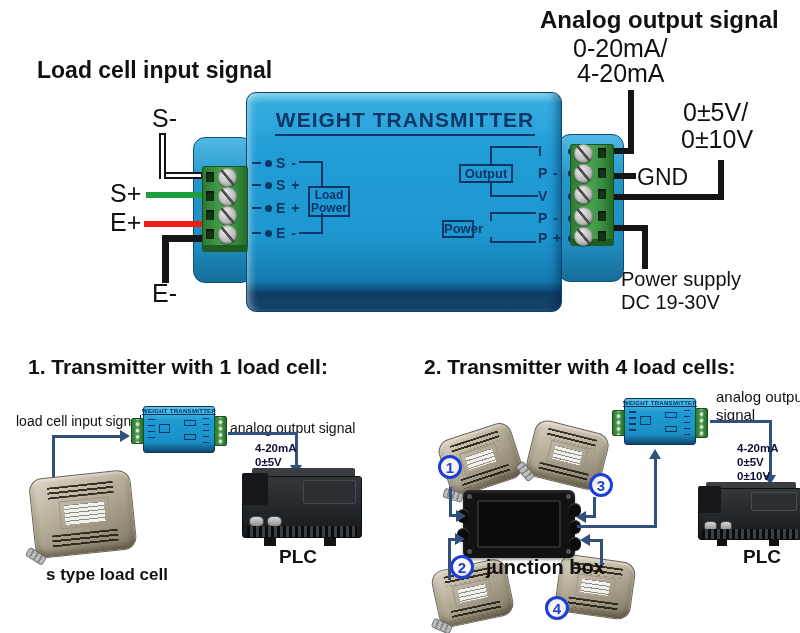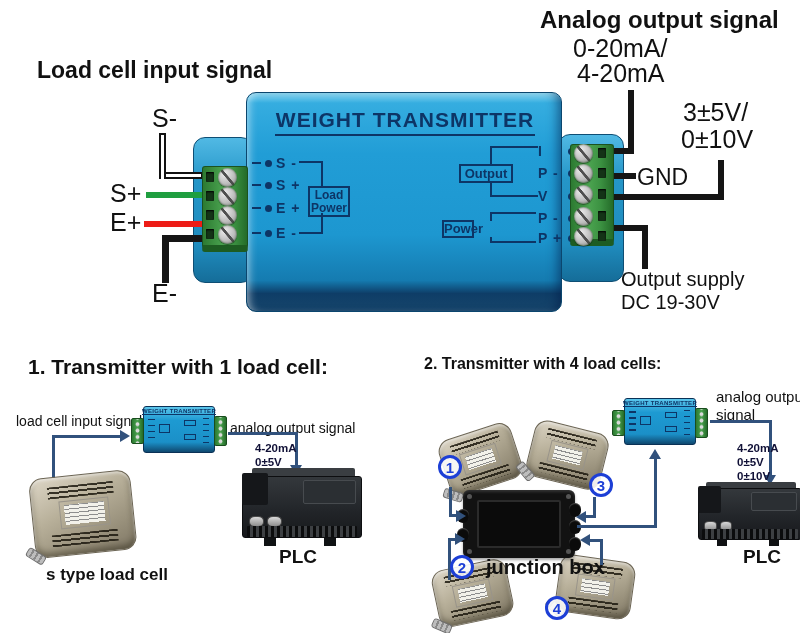--- a/index.html
+++ b/index.html
@@ -108,24 +108,24 @@
 </head>
 <body>
 
 <div id="stage">
 
   <div class="txt bold" style="left:37px; top:57px; font-size:23px;">Load cell input signal</div>
   <div class="txt bold" style="left:540px; top:6px; font-size:24px;">Analog output signal</div>
 
   <div class="txt" style="left:573px; top:34px; font-size:25px;">0-20mA/</div>
   <div class="txt" style="left:577px; top:59px; font-size:25px;">4-20mA</div>
-  <div class="txt" style="left:683px; top:98px; font-size:25px;">3±5V/</div>
+  <div class="txt" style="left:683px; top:98px; font-size:25px;">0±5V/</div>
   <div class="txt" style="left:681px; top:125px; font-size:25px;">0±10V</div>
   <div class="txt" style="left:637px; top:164px; font-size:23px;">GND</div>
-  <div class="txt" style="left:621px; top:268px; font-size:20px;">Output supply</div>
+  <div class="txt" style="left:621px; top:268px; font-size:20px;">Power supply</div>
   <div class="txt" style="left:621px; top:291px; font-size:20px;">DC 19-30V</div>
 
   <div class="txt" style="left:152px; top:104px; font-size:25px;">S-</div>
   <div class="txt" style="left:110px; top:179px; font-size:25px;">S+</div>
   <div class="txt" style="left:110px; top:208px; font-size:25px;">E+</div>
   <div class="txt" style="left:152px; top:279px; font-size:25px;">E-</div>
 
   <div class="plate" style="left:193px; top:137px; width:60px; height:146px;"></div>
   <div class="plate" style="left:558px; top:134px; width:66px; height:148px;"></div>
 
@@ -283,21 +283,21 @@
     <div class="plc-blk"></div>
     <div class="plc-panel"></div>
     <div class="plc-db9" style="left:6%;"></div>
     <div class="plc-db9" style="left:21%;"></div>
     <div class="plc-vents"></div>
     <div class="plc-foot" style="left:18%;"></div>
     <div class="plc-foot" style="left:68%;"></div>
   </div>
   <div class="txt bold" style="left:279px; top:546px; font-size:19px;">PLC</div>
 
-  <div class="txt bold" style="left:424px; top:355px; font-size:16px;">2. Transmitter with 4 load cells:</div>
+  <div class="txt bold" style="left:424px; top:355px; font-size:21px;">2. Transmitter with 4 load cells:</div>
 
   <div class="mtx" style="left:612px; top:397px;">
     <div class="mtx-body"></div>
     <div class="mtx-title">WEIGHT TRANSMITTER</div>
     <div class="mtx-term l"></div>
     <div class="mtx-term r"></div>
     <div class="mtx-dash" style="left:17px; top:14px; height:23px;"></div>
     <div class="mtx-sq" style="left:28px; top:19px; width:11px; height:9px;"></div>
     <div class="mtx-sq" style="left:53px; top:15px; width:12px; height:6px;"></div>
     <div class="mtx-sq" style="left:53px; top:29px; width:12px; height:6px;"></div>

